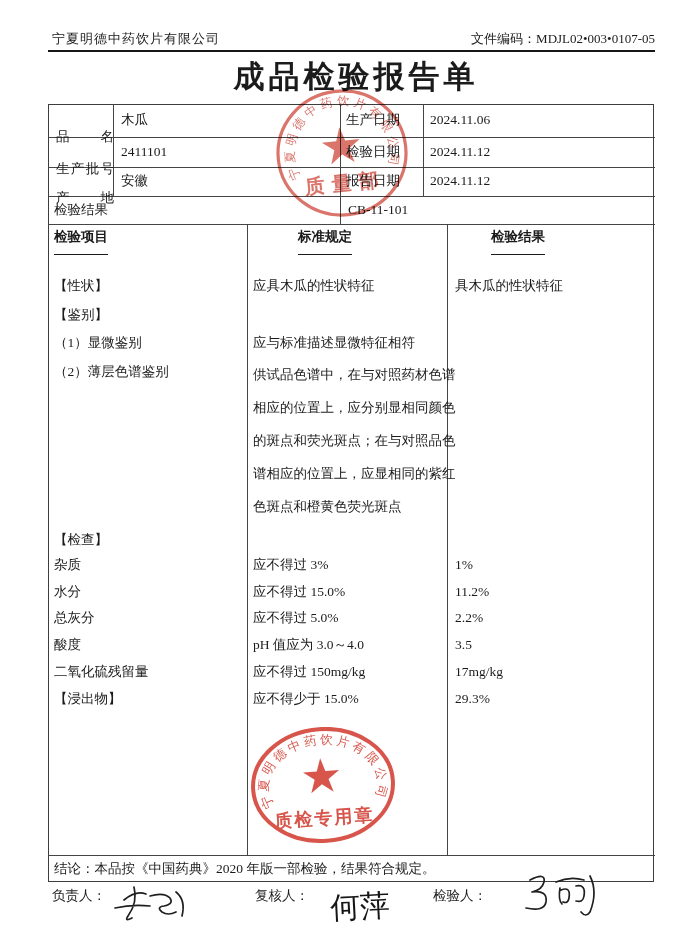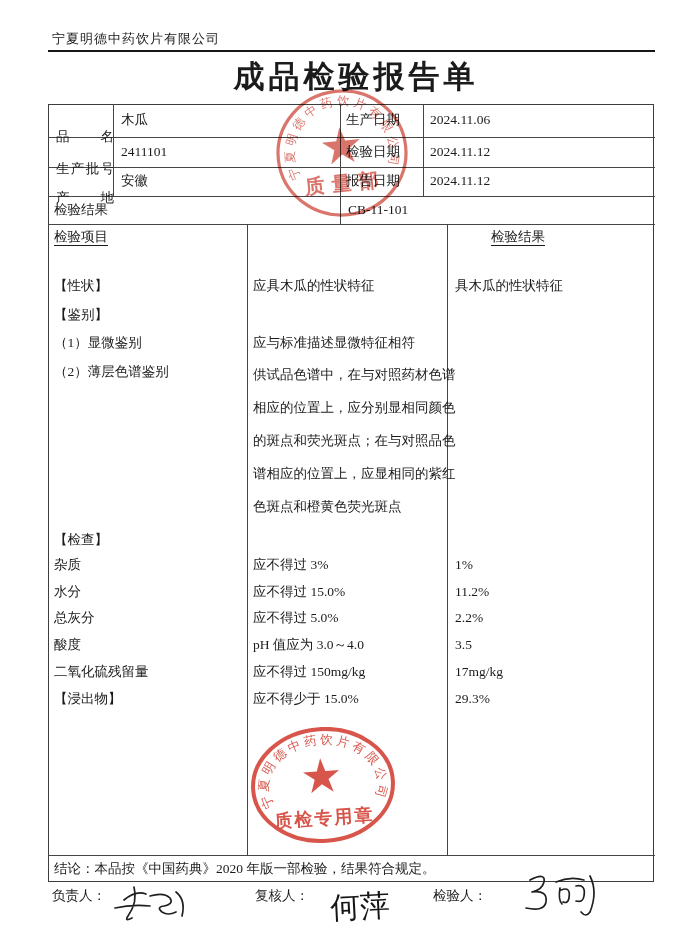--- a/index.html
+++ b/index.html
@@ -14,36 +14,37 @@
   
   .b{position:absolute;background:#454545;}
   .outer{left:48px;top:104px;width:604px;height:776px;border:1.5px solid #3d3d3d;background:transparent;}
   .h{left:48px;width:607px;height:1px;}
   .v{width:1px;}
   
   .ln{position:absolute;white-space:pre;font-size:13.5px;line-height:20px;}
   .ml{line-height:33px;white-space:pre;}
   .lbl{width:58px;text-align:justify;text-align-last:justify;margin-top:17px;}
   .ctr{text-align:center;}
-  .u{border-bottom:1px solid #1b1b1b;padding-bottom:1px;}
+  .u{border-bottom:1px solid #1b1b1b;padding-bottom:10px;font-weight:bold;}
   .bold{font-weight:normal;}
   
   .stamp{position:absolute;mix-blend-mode:multiply;}
   .stamp1{left:272px;top:84px;opacity:.74;}
   .stamp2{left:250px;top:727px;opacity:.92;}
   .sig{position:absolute;}
   .sig path{fill:none;stroke:#1f1f1f;stroke-width:1.7;stroke-linecap:round;stroke-linejoin:round;}
   .sig text{fill:#161616;font-family:"Liberation Serif","DejaVu Serif",serif;}
 </style>
 </head>
 <body>
 
 <div class="page">
 
   <div class="hdr-company">宁夏明德中药饮片有限公司</div>
+  <div class="hdr-code"><span>文件编码：</span><span>MDJL02•003•0107-05</span></div>
   <div class="hdr-rule"></div>
   <div class="title">成品检验报告单</div>
 
   <div class="b outer"></div>
   <div class="b h" style="top:137px"></div>
   <div class="b h" style="top:167px"></div>
   <div class="b h" style="top:196px"></div>
   <div class="b h" style="top:224px"></div>
   <div class="b h" style="top:855px"></div>
   <div class="b v" style="left:113px;top:104px;height:92px"></div>
@@ -64,20 +65,21 @@
 
   <div class="ln lbl" style="top:171px;left:56px">产地</div>
   <div class="ln" style="top:171px;left:121px">安徽</div>
   <div class="ln" style="top:171px;left:346px">报告日期</div>
   <div class="ln" style="top:171px;left:430px">2024.11.12</div>
 
   <div class="ln" style="top:200px;left:54px">检验结果</div>
   <div class="ln" style="top:200px;left:348px">CB-11-101</div>
 
   <div class="ln" style="top:227px;left:54px"><span class="u">检验项目</span></div>
+  <div class="ln ctr" style="top:227px;left:247px;width:156px"><span class="u">标准规定</span></div>
   <div class="ln ctr" style="top:227px;left:430px;width:176px"><span class="u">检验结果</span></div>
 
   <div class="ln" style="top:276px;left:54px">【性状】</div>
   <div class="ln" style="top:276px;left:253px">应具木瓜的性状特征</div>
   <div class="ln" style="top:276px;left:455px">具木瓜的性状特征</div>
 
   <div class="ln" style="top:305px;left:54px">【鉴别】</div>
 
   <div class="ln" style="top:333px;left:54px">（1）显微鉴别</div>
   <div class="ln" style="top:333px;left:253px">应与标准描述显微特征相符</div>

